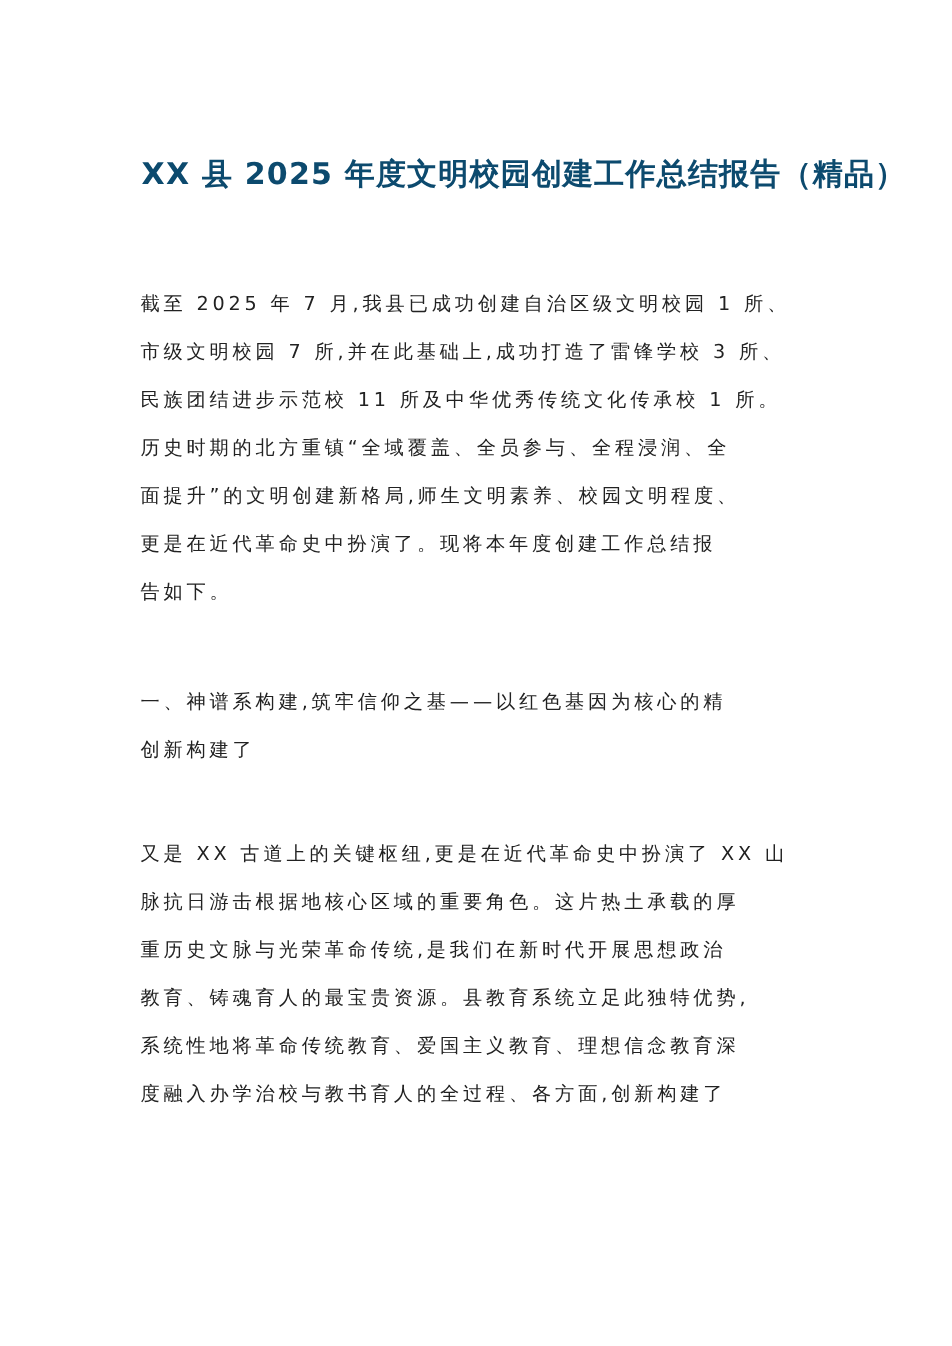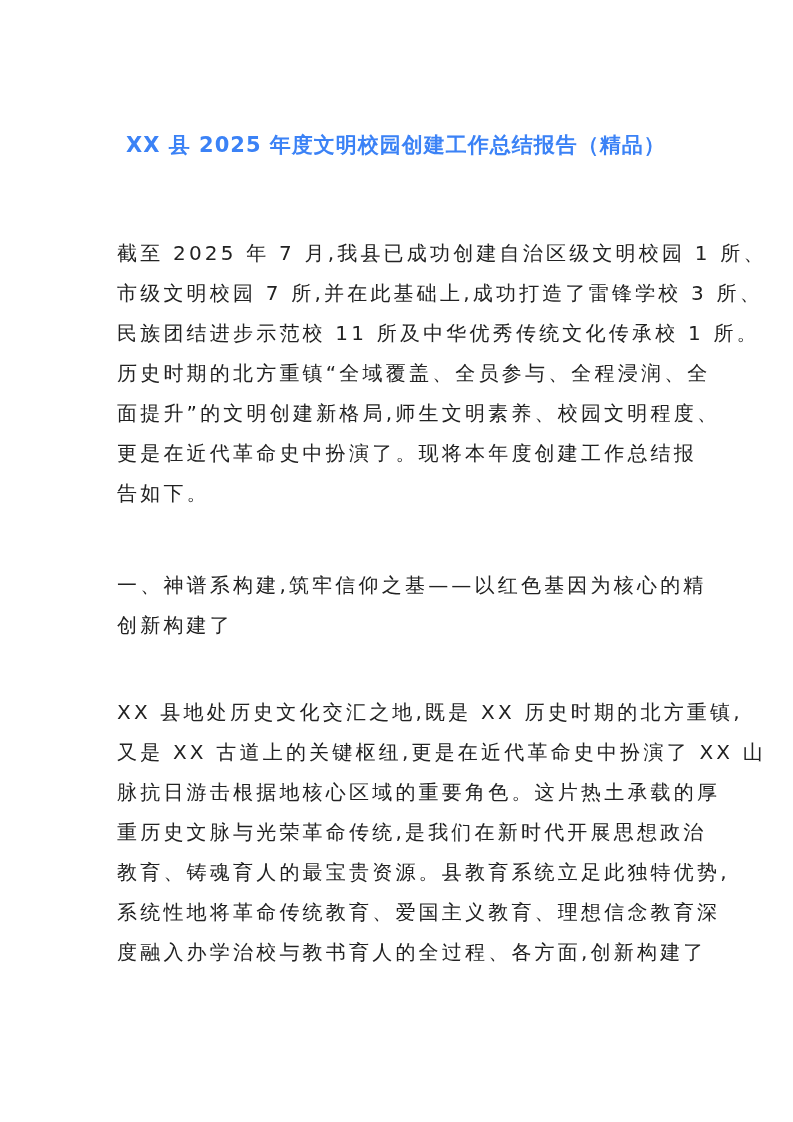--- a/index.html
+++ b/index.html
@@ -4,27 +4,27 @@
 <style>
   html, body { margin: 0; padding: 0; background: #ffffff; }
   body { width: 793px; height: 1122px; overflow: hidden; position: relative; }
   .page {
     position: absolute; left: 0; top: 0; width: 793px; height: 1122px;
     background: #ffffff; color: #1a1a1a;
     font-family: "DejaVu Sans", "Liberation Sans", sans-serif;
   }
   .title {
     position: absolute; left: 118px; top: 128px; width: 556px;
-    text-align: center; font-size: 21px; font-weight: bold;
-    letter-spacing: 1px; line-height: 34px; color: #3b82f6;
+    text-align: center; font-size: 25px; font-weight: bold;
+    letter-spacing: 1px; line-height: 34px; color: #0c4a6e;
     white-space: nowrap;
   }
   .block { position: absolute; left: 117px; width: 560px; }
   .line {
-    height: 40px; line-height: 40px; font-size: 20px;
+    height: 40px; line-height: 40px; font-size: 16px;
     letter-spacing: 3.2px; white-space: nowrap; color: #222222;
   }
   .p1 { top: 233px; }
   .h1 { top: 565px; }
   .p2 { top: 692px; }
 </style>
 </head>
 <body>
 
 <div class="page">
@@ -40,21 +40,20 @@
     <div class="line">更是在近代革命史中扮演了。现将本年度创建工作总结报</div>
     <div class="line">告如下。</div>
   </div>
 
   <div class="block h1">
     <div class="line">一、神谱系构建,筑牢信仰之基——以红色基因为核心的精</div>
     <div class="line">创新构建了</div>
   </div>
 
   <div class="block p2">
-    <div class="line">XX 县地处历史文化交汇之地,既是 XX 历史时期的北方重镇,</div>
     <div class="line">又是 XX 古道上的关键枢纽,更是在近代革命史中扮演了 XX 山</div>
     <div class="line">脉抗日游击根据地核心区域的重要角色。这片热土承载的厚</div>
     <div class="line">重历史文脉与光荣革命传统,是我们在新时代开展思想政治</div>
     <div class="line">教育、铸魂育人的最宝贵资源。县教育系统立足此独特优势,</div>
     <div class="line">系统性地将革命传统教育、爱国主义教育、理想信念教育深</div>
     <div class="line">度融入办学治校与教书育人的全过程、各方面,创新构建了</div>
   </div>
 
 </div>
 

